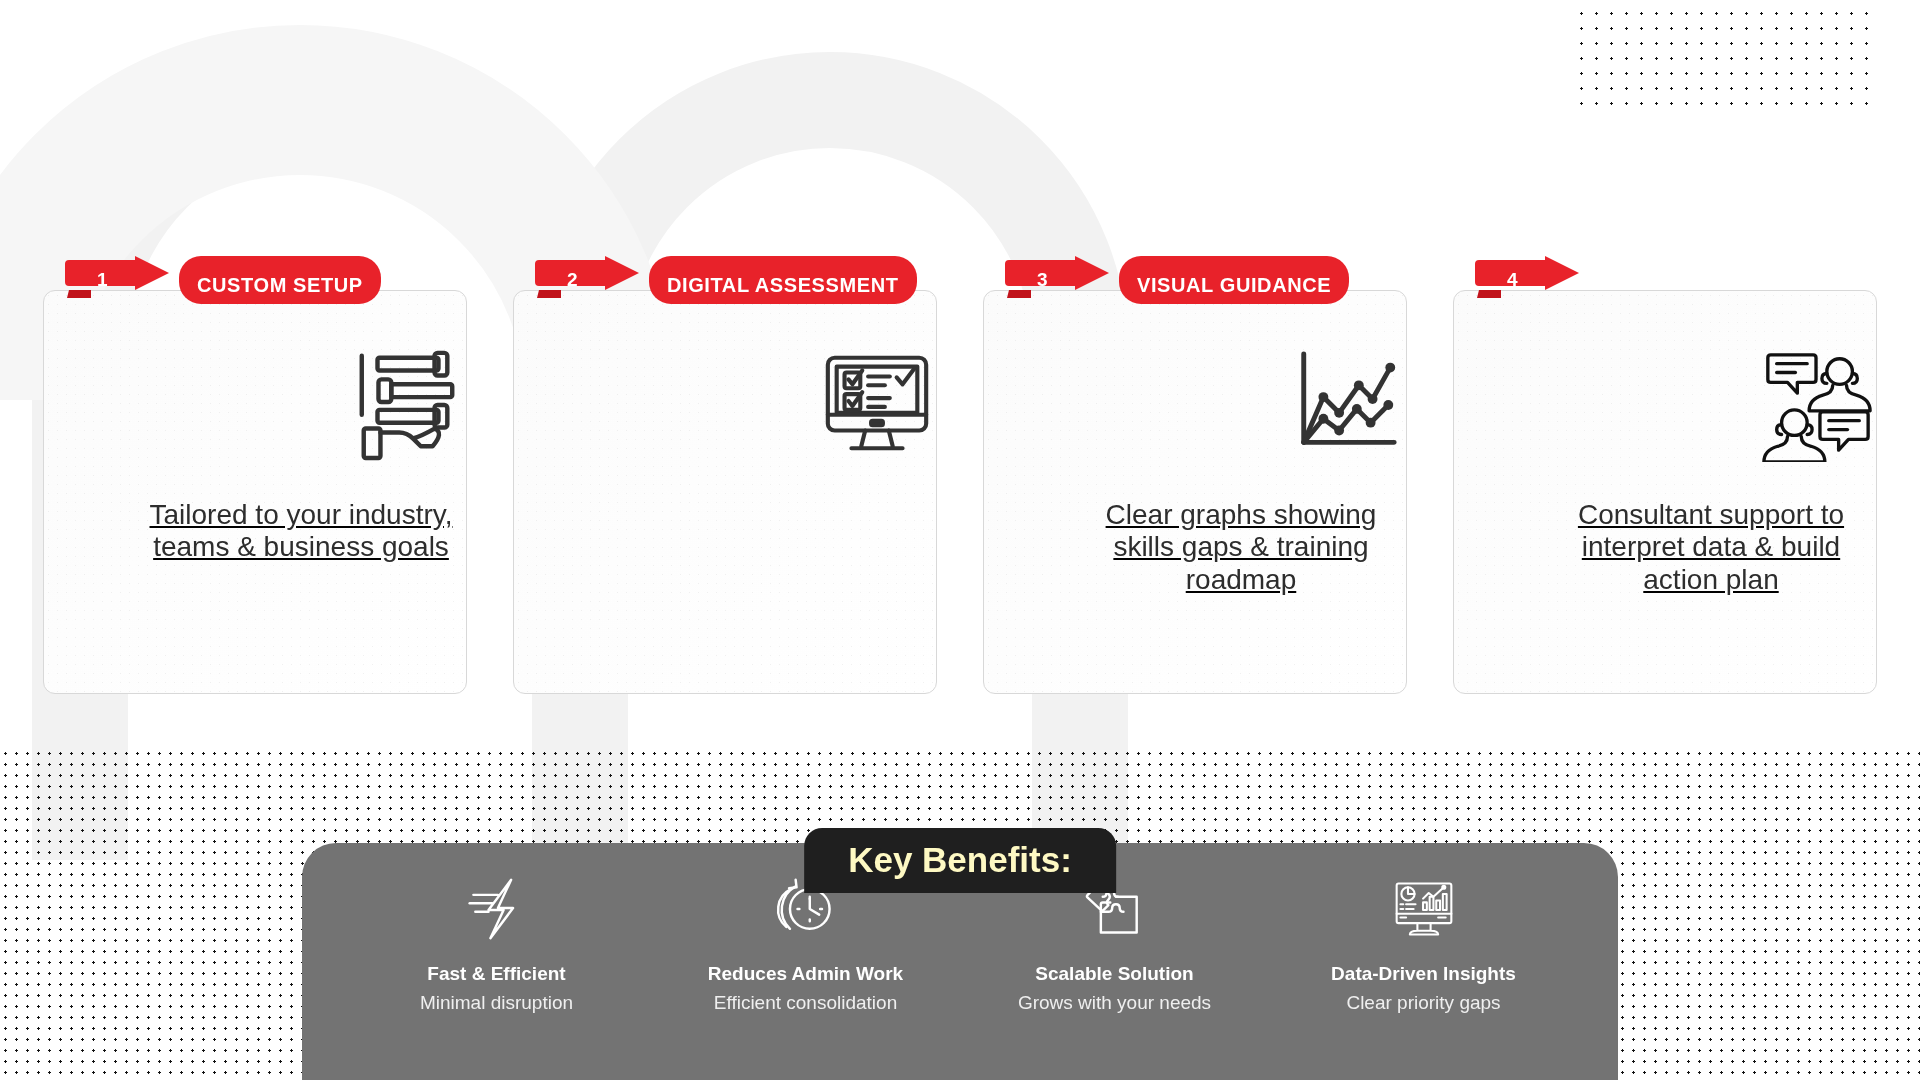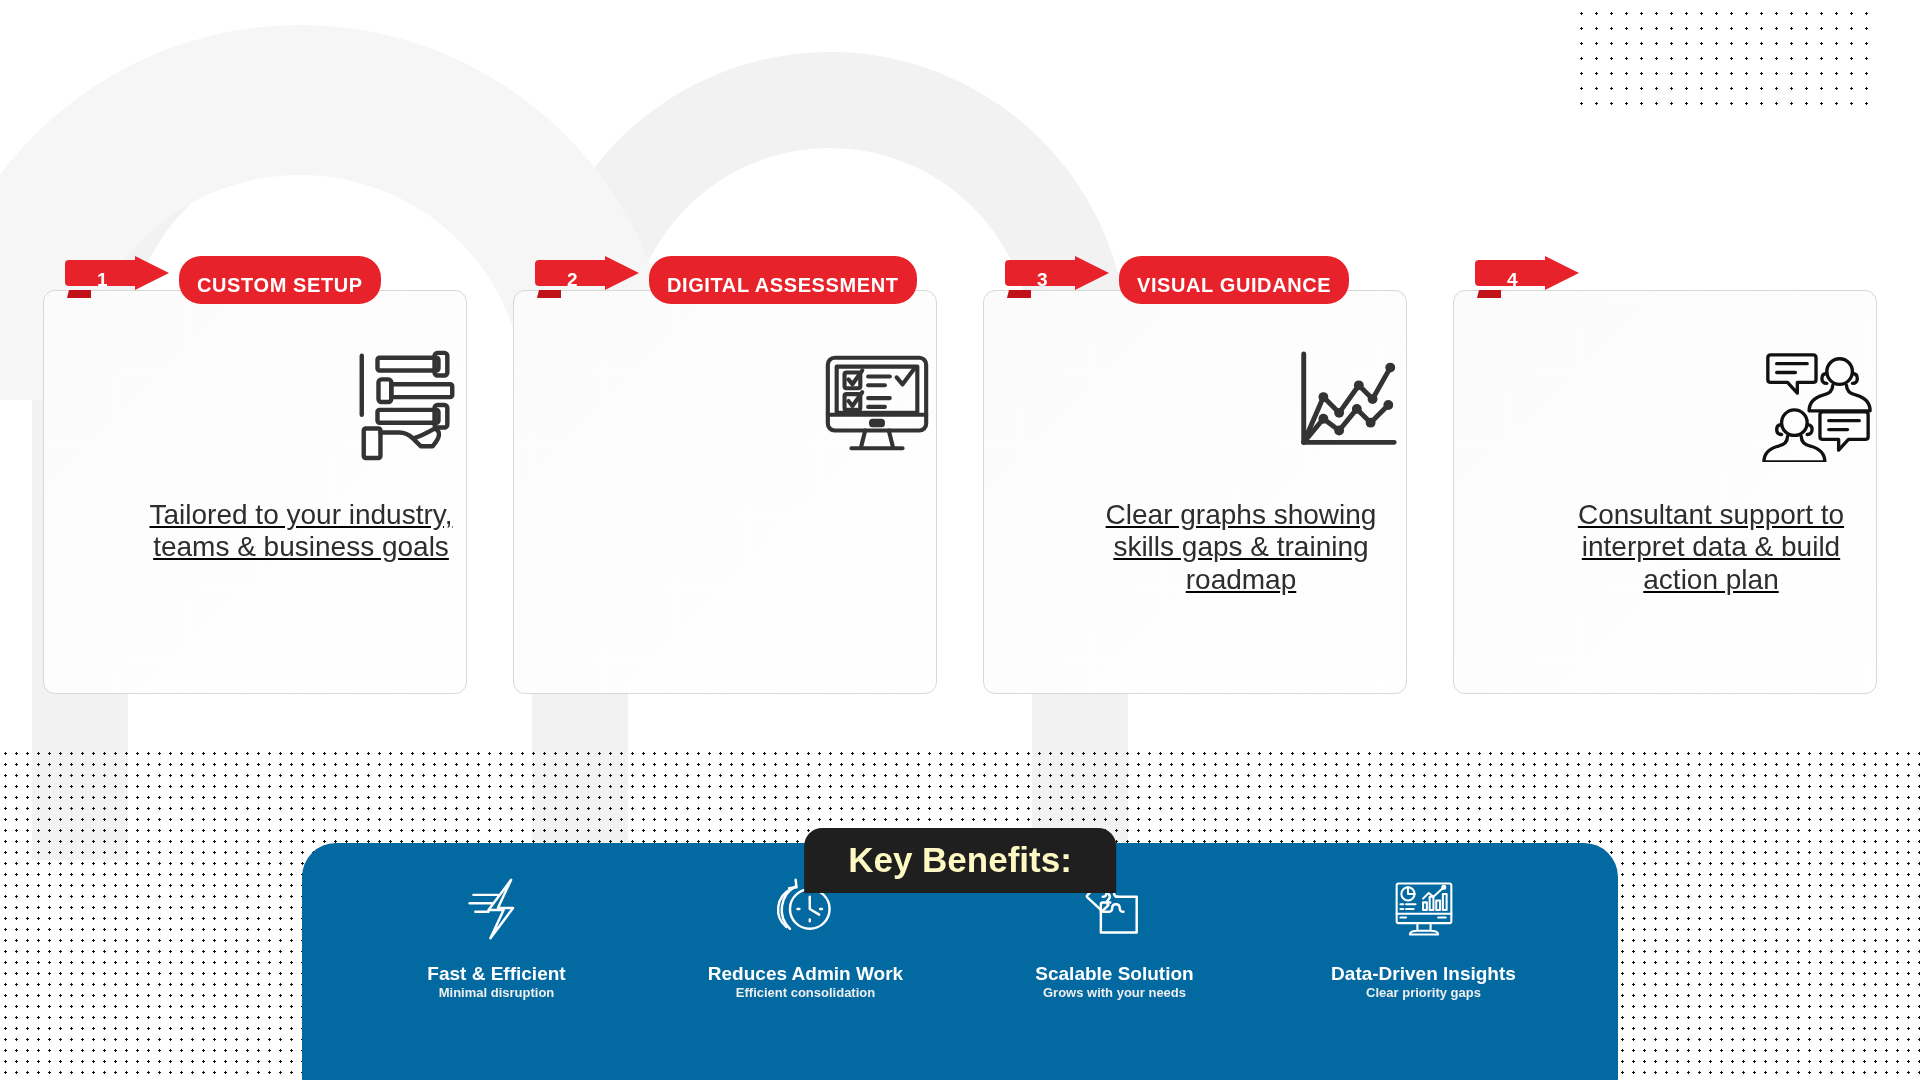--- a/index.html
+++ b/index.html
@@ -69,28 +69,28 @@
 
   
   #benefits-tab{
     position:absolute; left:50%; transform:translateX(-50%); top:795px;
     background:#1f1f1f; color:#fef9c3; border-radius:18px 18px 0 0;
     padding:14px 44px 16px; font-size:35px; font-weight:700; line-height:1;
     z-index:4; white-space:nowrap;margin-top:33px;
   }
   #benefits-panel{
     position:absolute; left:302px; top:843px; width:1316px; height:237px;
-    background:#0369a1; border-radius:34px 34px 0 0; z-index:3;
+    background:#737373; border-radius:34px 34px 0 0; z-index:3;
     display:flex; justify-content:space-around; align-items:flex-start;
     padding:32px 40px 0;
   }
   .benefit{ width:250px; text-align:center; color:#fff; }
   .benefit-icon{ height:68px; display:flex; align-items:center; justify-content:center; }
   .benefit-title{ margin-top:20px; font-size:19px; font-weight:700; }
-  .benefit-sub{ font-size:13px; font-weight:700; color:#efefef; }
+  .benefit-sub{ margin-top:7px; font-size:19px; font-weight:400; color:#efefef; }
 </style>
 </head>
 <body>
 
 <svg id="bg-watermark" viewBox="0 0 1400 1000">
   <g fill="none" stroke="#f2f2f2" stroke-width="96">
     <path d="M200 980 L200 470 A250 250 0 0 1 700 470 L700 980"></path>
     <path d="M700 980 L700 470 A250 250 0 0 1 1200 470 L1200 980"></path>
   </g>
   <path d="M120 520 A300 300 0 0 1 720 520" fill="none" stroke="#f6f6f6" stroke-width="150"></path>

